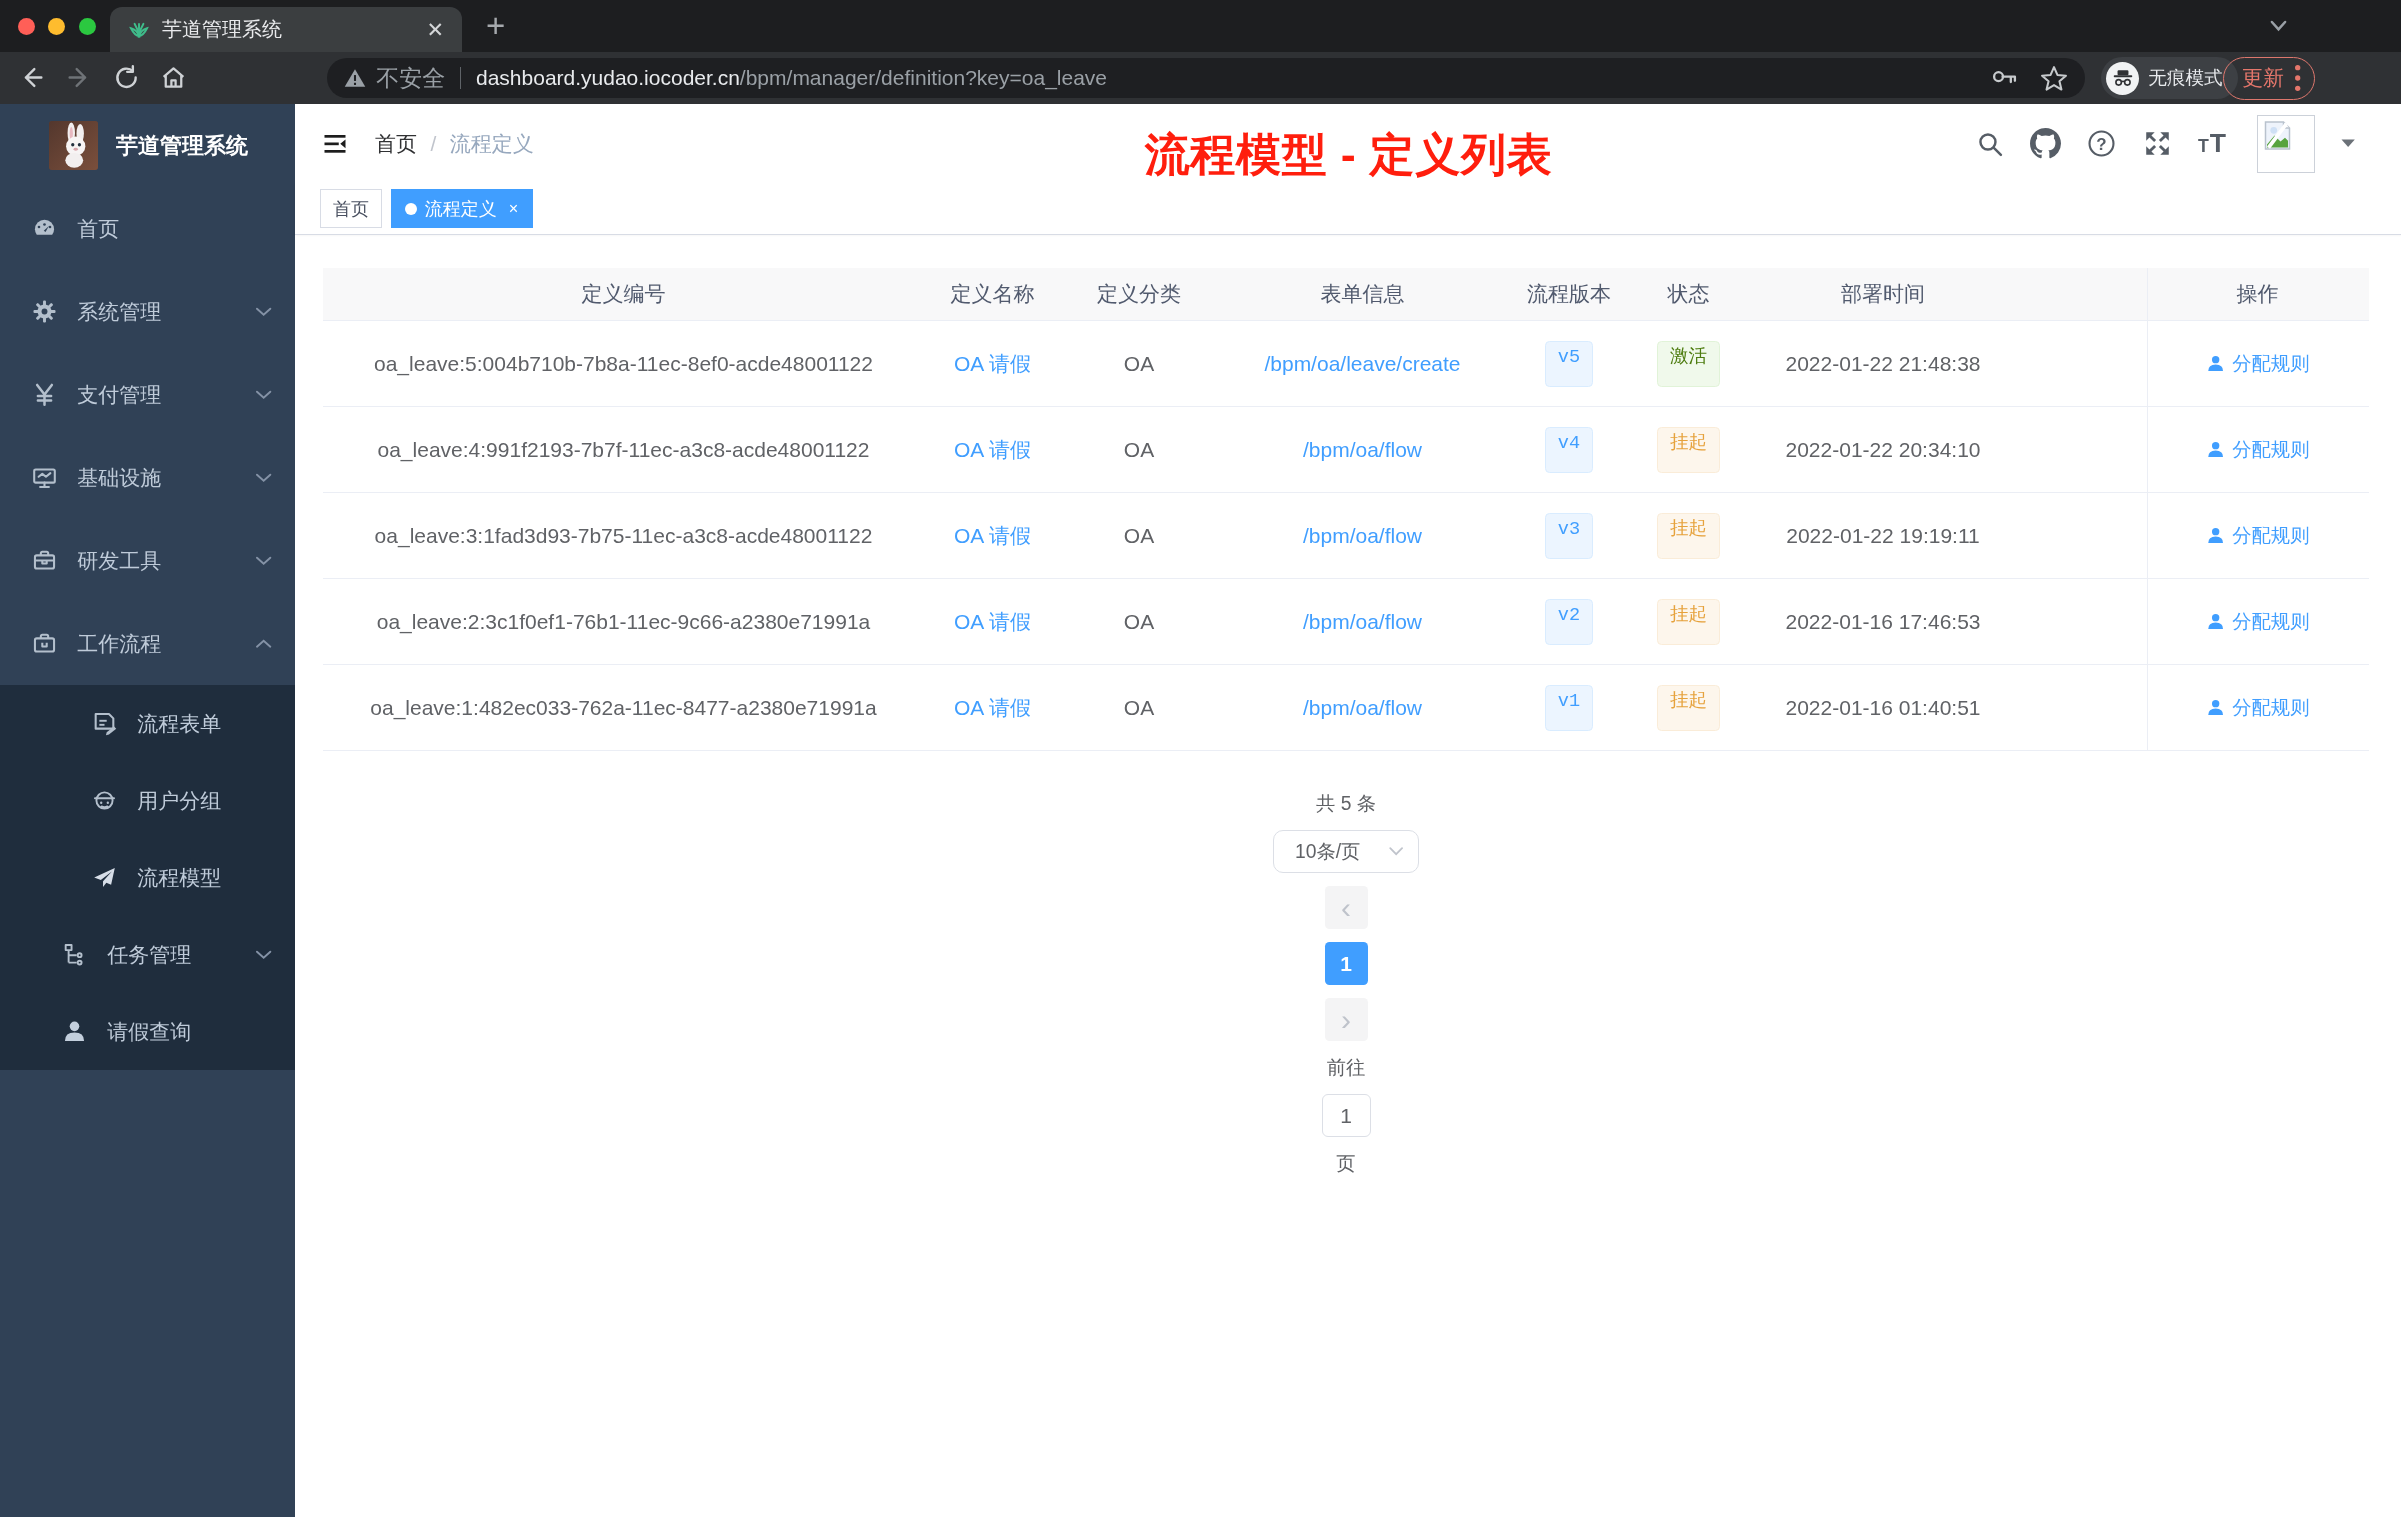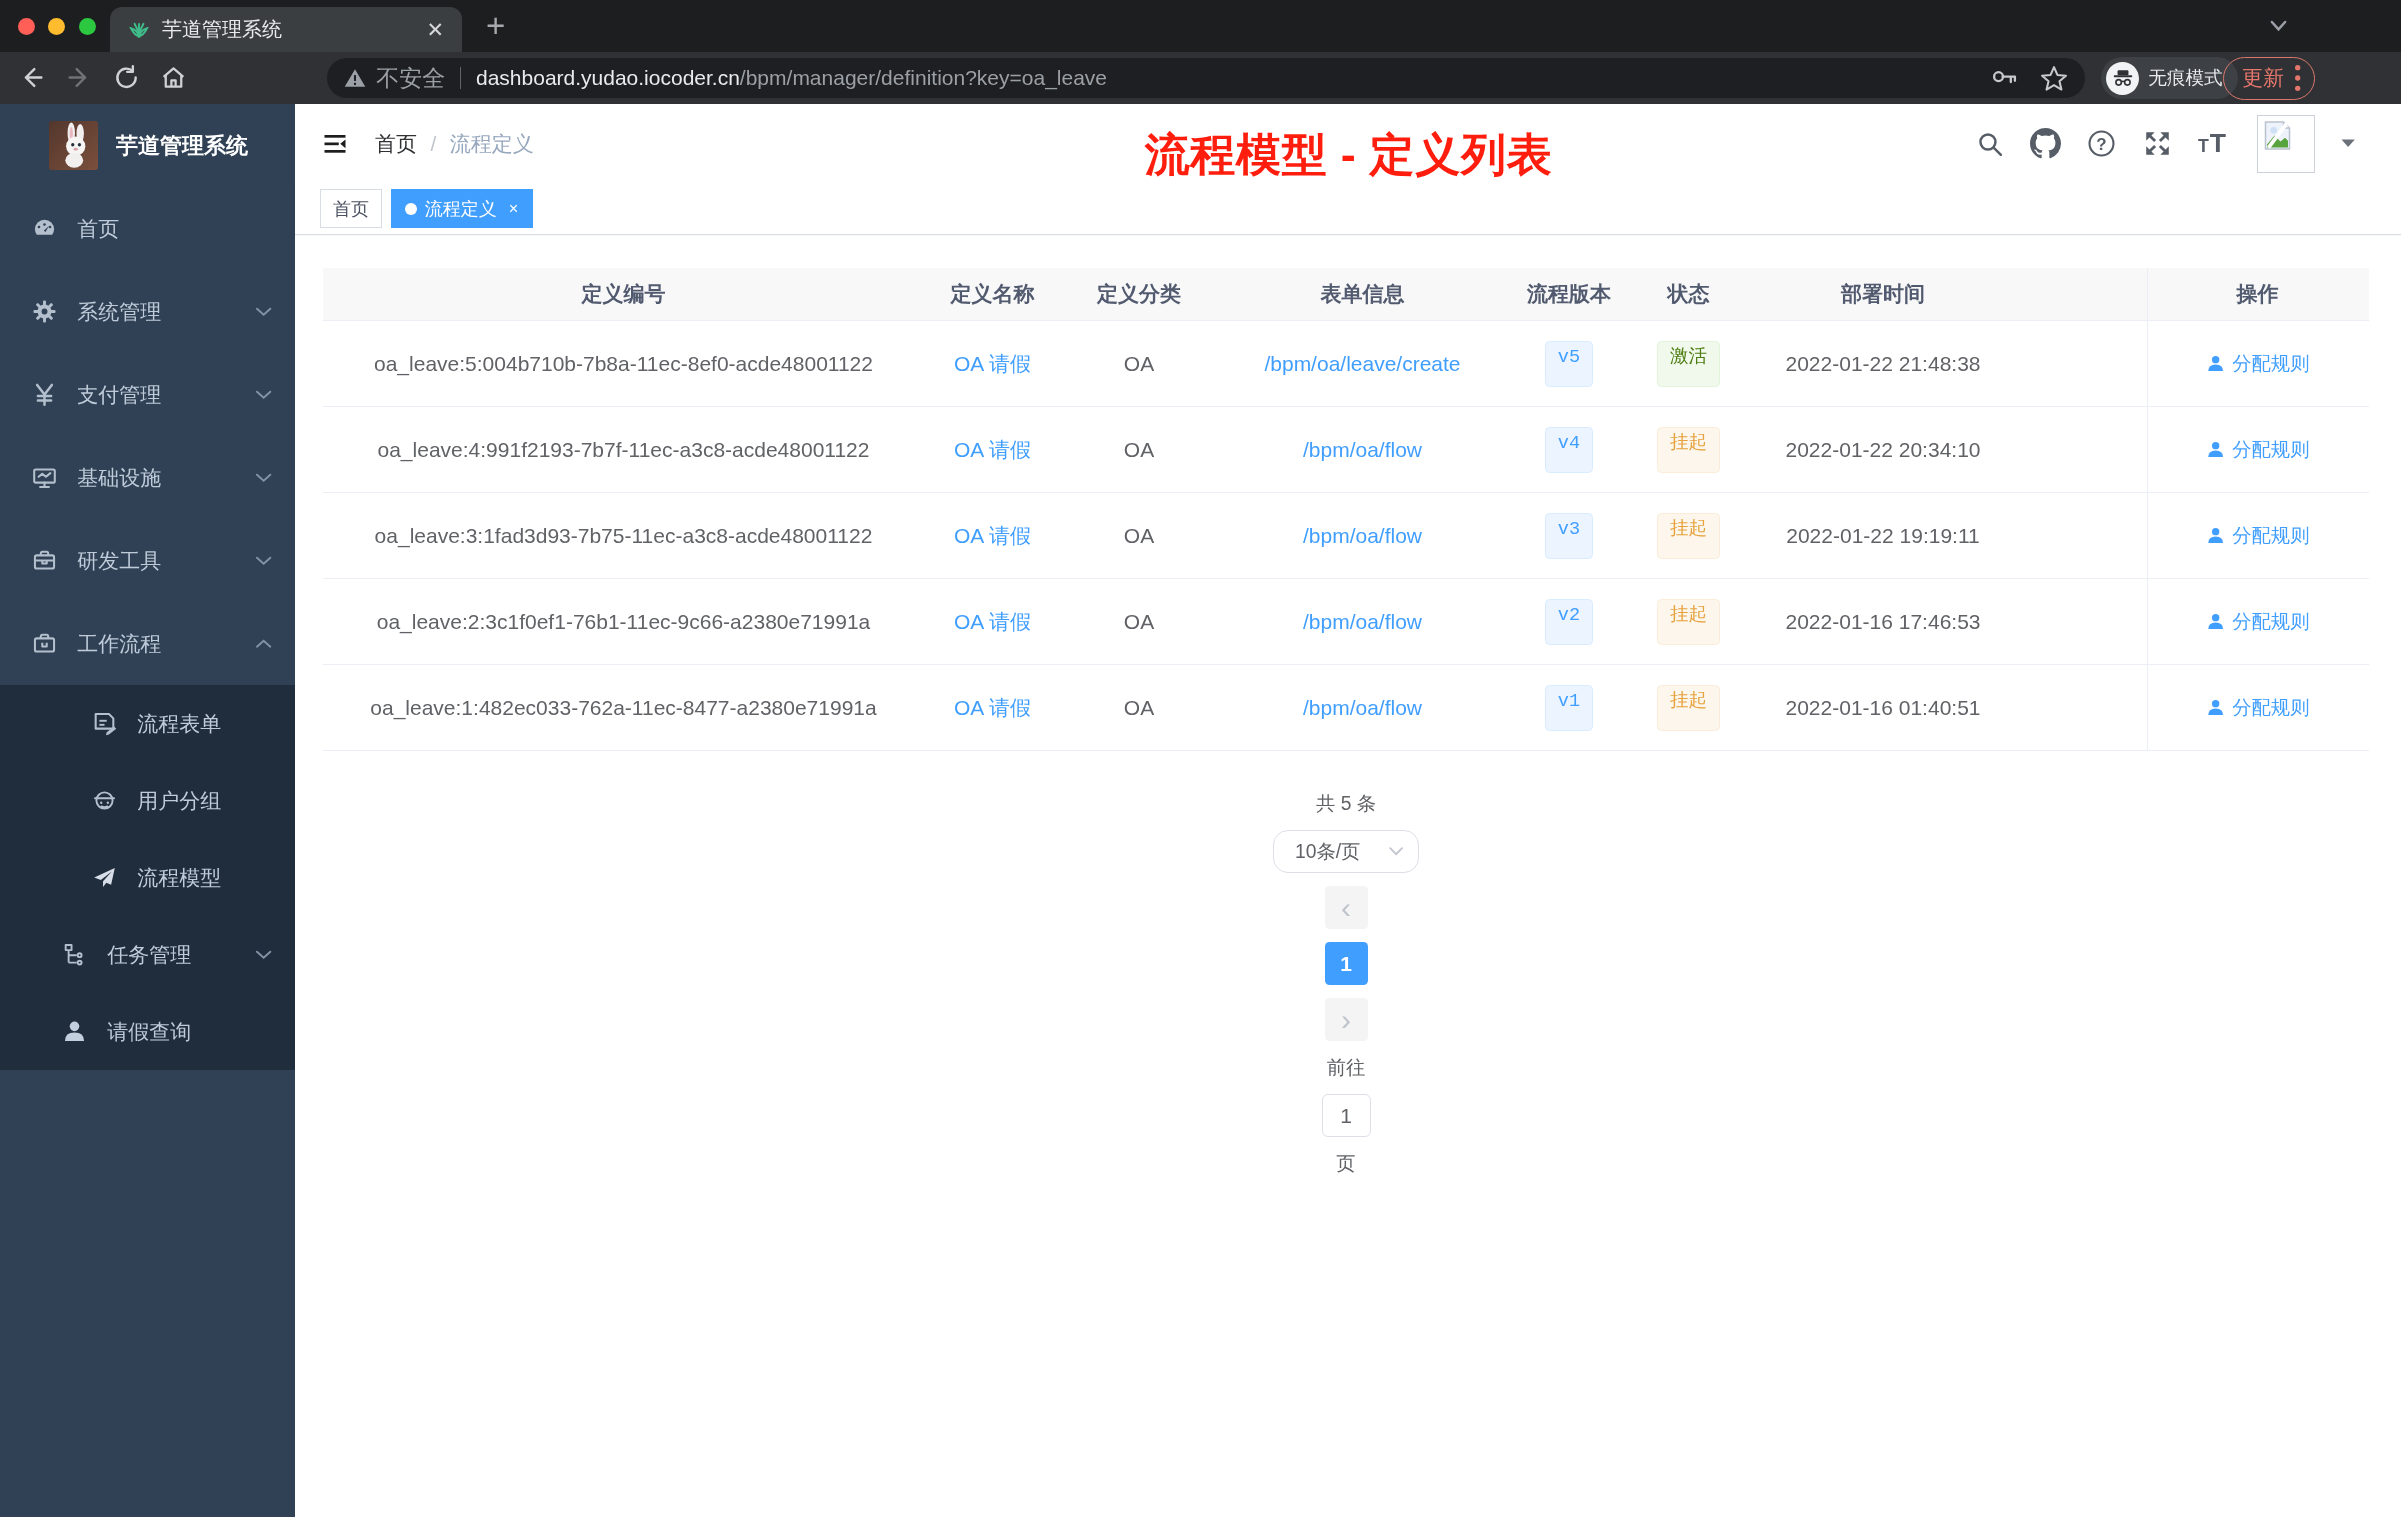--- a/index.html
+++ b/index.html
@@ -76,35 +76,35 @@
   .tag-item.active { background:#409eff; border-color:#409eff; color:#fff; gap:7.4px; padding:0 13.4px; }
   .tag-dot { width:12px; height:12px; border-radius:50%; background:#fff; }
   .tag-close { font-size:16.3px; margin-left:4.5px; }
 
   .app-main { position:relative; height:1283px; background:#fff; }
 
   
   .table { position:relative; margin:33px 0 0 28px; width:2046px; font-size:21px; color:#606266; }
   .tr { display:grid; grid-template-columns:601px 137px 156px 291px 122px 117px 272px 128px 221px; align-items:center; }
   .thead { height:53px; background:#f8f8f9; border-bottom:0.7px solid #ebeef5; }
-  .th { text-align:center; color:#515a6e; font-weight:bold; }
+  .th { text-align:center; color:#515a6e; font-weight:normal; }
   .row { height:86px; border-bottom:0.7px solid #ebeef5; background:#fff; }
   .td { text-align:center; overflow:hidden; white-space:nowrap; }
   .link { color:#409eff; cursor:pointer; text-decoration:none; }
   .tag { display:inline-block; height:46px; line-height:31px; padding:0 12px; border-radius:4.5px; font-size:18.6px;font-family:Liberation Mono, monospace; }
   .tag-info { background:#ecf5ff; border:0.7px solid #d9ecff; color:#409eff; }
   .tag[data-type="success"] { background:#f0f9eb; border:0.7px solid #e1f3d8; color:#4d7c0f; }
   .tag[data-type="warning"] { background:#fdf6ec; border:0.7px solid #faecd8; color:#e6a23c; }
   .td-action { display:flex; align-items:center; justify-content:center; gap:7.4px; color:#409eff; font-size:19.3px; cursor:pointer; }
   .col-divider { position:absolute; left:1824px; top:0; width:0.7px; height:100%; background:#ebeef5; }
 
   
   .pagination { margin:39px 0 0 28px; width:2046px; display:flex; justify-content:center;
                 align-items:center; gap:13px; font-size:19.3px; color:#606266;flex-direction:column; }
-  .pg-select { width:146px; height:43px; border:0.7px solid #dcdfe6; border-radius:15px; display:flex;
+  .pg-select { width:146px; height:43px; border:0.7px solid #dcdfe6; border-radius:10px; display:flex;
                align-items:center; justify-content:space-between; padding:0 13.4px 0 21px; color:#606266; cursor:pointer; }
   .pg-btn { width:43px; height:43px; background:#f4f4f5; border-radius:4.5px; display:flex; align-items:center;
             justify-content:center; color:#bfc3cb; font-size:30px; line-height:1; cursor:default; }
   .pg-page { width:43px; height:43px; background:#409eff; border-radius:4.5px; display:flex; align-items:center;
              justify-content:center; color:#fff; font-size:21px; font-weight:bold; cursor:pointer; }
   .pg-input { width:49px; height:43px; border:0.7px solid #dcdfe6; border-radius:6px; text-align:center;
               font-size:21px; color:#606266; font-family:"Liberation Sans",sans-serif; }
 </style>
 </head>
 <body>

